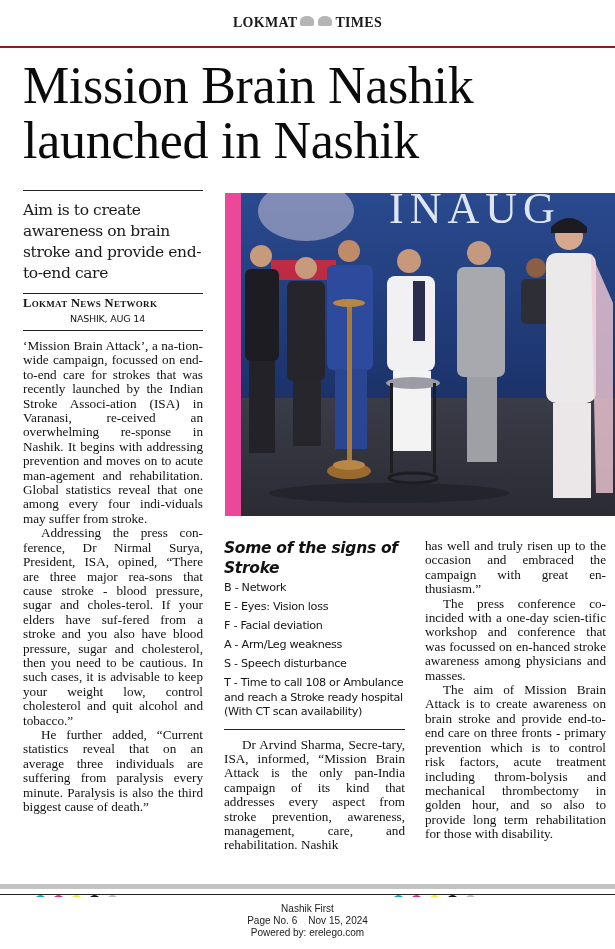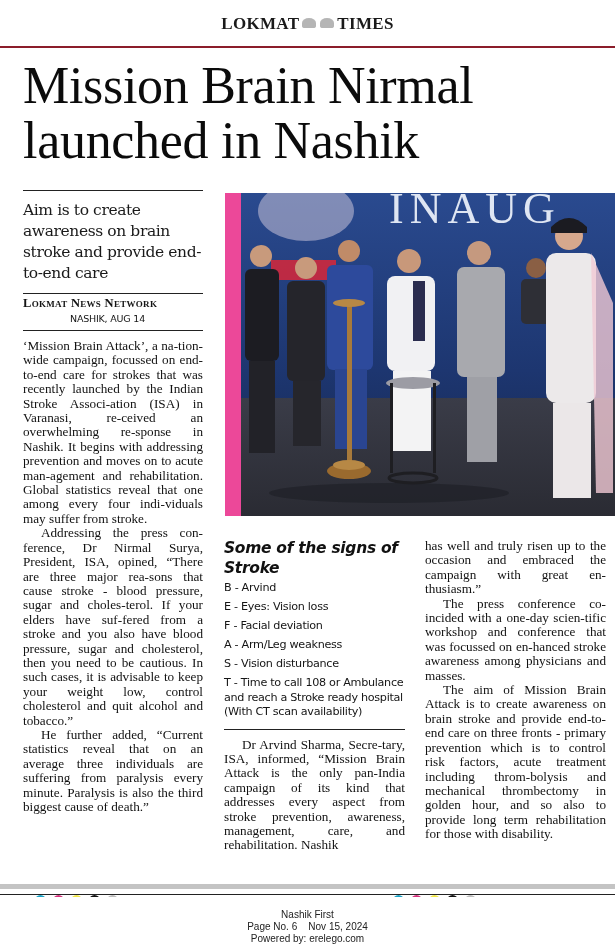--- a/index.html
+++ b/index.html
@@ -1,19 +1,19 @@
 <!DOCTYPE html>
 <html><head>
 <meta charset="utf-8">
 <style>
   html, body { margin: 0; padding: 0; background: #ffffff; }
   body { width: 615px; height: 949px; position: relative; overflow: hidden; font-family: "DejaVu Serif", serif; color: #141414; }
 
   .masthead { position: absolute; left: 0; top: 0; width: 615px; height: 47px; }
-  .masthead .logo { position: absolute; left: 0; width: 615px; top: 14px; text-align: center; font-family: "Liberation Serif", serif; font-weight: bold; font-size: 17px; letter-spacing: 0.3px; color: #1a1a1a; }
+  .masthead .logo { position: absolute; left: 0; width: 615px; top: 14px; text-align: center; font-family: "Liberation Serif", serif; font-weight: bold; font-size: 14px; letter-spacing: 0.3px; color: #1a1a1a; }
   .masthead .logo .emblem { display: inline-block; width: 36px; height: 14px; vertical-align: -1px; margin: 0 1px; position: relative; }
   .masthead .logo .emblem::before { content: ""; position: absolute; left: 2px; top: 2px; width: 14px; height: 10px; background: #b5b5b5; border-radius: 50% 50% 20% 20%; }
   .masthead .logo .emblem::after { content: ""; position: absolute; right: 2px; top: 2px; width: 14px; height: 10px; background: #b5b5b5; border-radius: 50% 50% 20% 20%; }
   .masthead .rule { position: absolute; left: 0; top: 46px; width: 615px; height: 2px; background: #8b1d2a; }
 
   .headline { position: absolute; left: 23px; top: 58px; width: 580px; font-family: "Liberation Serif", serif; font-size: 52px; line-height: 55px; font-weight: normal; color: #0b0b0b; letter-spacing: -0.3px; margin: 0; }
 
   .left-col { position: absolute; left: 23px; top: 190px; width: 180px; }
   .rule-thin { height: 1px; background: #222; }
   .deck { font-family: "DejaVu Serif", serif; font-size: 15.5px; line-height: 21px; color: #1a1a1a; margin: 9px 0 9px 0; letter-spacing: -0.4px; }
@@ -30,34 +30,34 @@
   .signs-list { list-style: none; padding: 0; margin: 0; font-family: "DejaVu Sans", sans-serif; font-size: 11.2px; line-height: 14.5px; color: #151515; letter-spacing: -0.3px; }
   .signs-list li { margin-bottom: 4.5px; }
   .mid-col .rule-thin { margin: 9px 0 8px 0; }
 
   .right-col { position: absolute; left: 425px; top: 539px; width: 181px; }
 
   .footer-bar { position: absolute; left: 0; top: 884px; width: 615px; height: 5px; background: #c4c4c4; }
   .footer-line { position: absolute; left: 0; top: 894px; width: 615px; height: 1px; background: #222; }
   .reg { position: absolute; top: 891px; height: 12px; clip-path: inset(0 0 50% 0); }
   .reg span { display: inline-block; width: 11px; height: 11px; border-radius: 50%; margin-right: 7px; }
-  .footer-info { position: absolute; left: 0; top: 903px; width: 615px; text-align: center; font-family: "Liberation Sans", sans-serif; font-size: 10px; line-height: 12px; color: #222; margin-top: 6px; }
+  .footer-info { position: absolute; left: 0; top: 903px; width: 615px; text-align: center; font-family: "Liberation Sans", sans-serif; font-size: 10px; line-height: 12px; color: #222; }
 </style>
 </head>
 <body>
 
 <div class="masthead">
   <div class="logo">
     <span>LOKMAT</span><span class="emblem"></span><span>TIMES</span>
   </div>
   <div class="rule" style="background: rgb(139, 29, 42);"></div>
 </div>
 
 <h1 class="headline">
-  <span>Mission Brain Nirmal</span><br>
+  <span>Mission Brain Nashik</span><br>
   <span>launched in Nashik</span>
 </h1>
 
 <div class="left-col">
   <div class="rule-thin"></div>
   <div class="deck">Aim is to create awareness on brain stroke and provide end-to-end care</div>
   <div class="rule-thin"></div>
   <div class="byline">Lokmat News Network</div>
   <div class="dateline">NASHIK, AUG 14</div>
   <div class="rule-thin" style="margin:6px 0 8px 0;"></div>
@@ -126,25 +126,25 @@
       <rect x="192" y="190" width="3" height="90" fill="#1e1e22"></rect>
       <ellipse cx="172" cy="285" rx="24" ry="5" fill="none" stroke="#1e1e22" stroke-width="3"></ellipse>
     </g>
   </svg>
 </div>
 
 <div class="mid-col">
   <div class="signs-box">
     <h2 class="signs-title">Some of the signs of Stroke</h2>
     <ul class="signs-list">
-      <li>B - Arvind</li>
+      <li>B - Network</li>
       <li>E - Eyes: Vision loss</li>
       <li>F - Facial deviation</li>
       <li>A - Arm/Leg weakness</li>
-      <li>S - Vision disturbance</li>
+      <li>S - Speech disturbance</li>
       <li>T - Time to call 108 or Ambulance and reach a Stroke ready hospital (With CT scan availability)</li>
     </ul>
   </div>
   <div class="rule-thin"></div>
   <div class="body-text">
     <p class="indent">Dr Arvind Sharma, Secre-tary, ISA, informed, “Mission Brain Attack is the only pan-India campaign of its kind that addresses every aspect from stroke prevention, awareness, management, care, and rehabilitation. Nashik</p>
   </div>
 </div>
 
 <div class="right-col">

